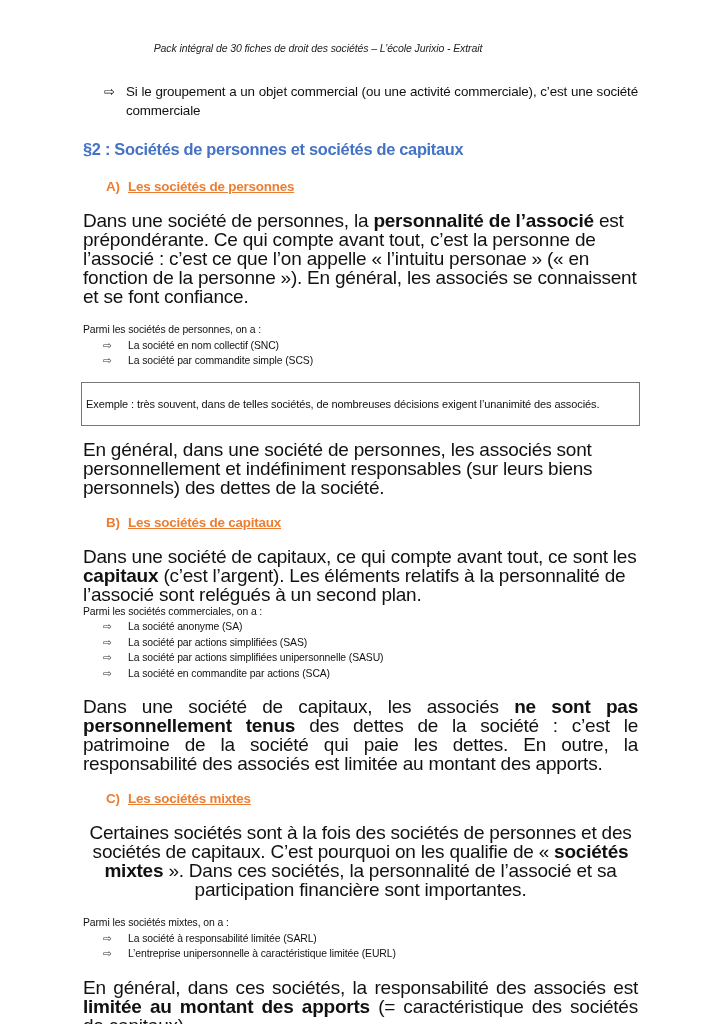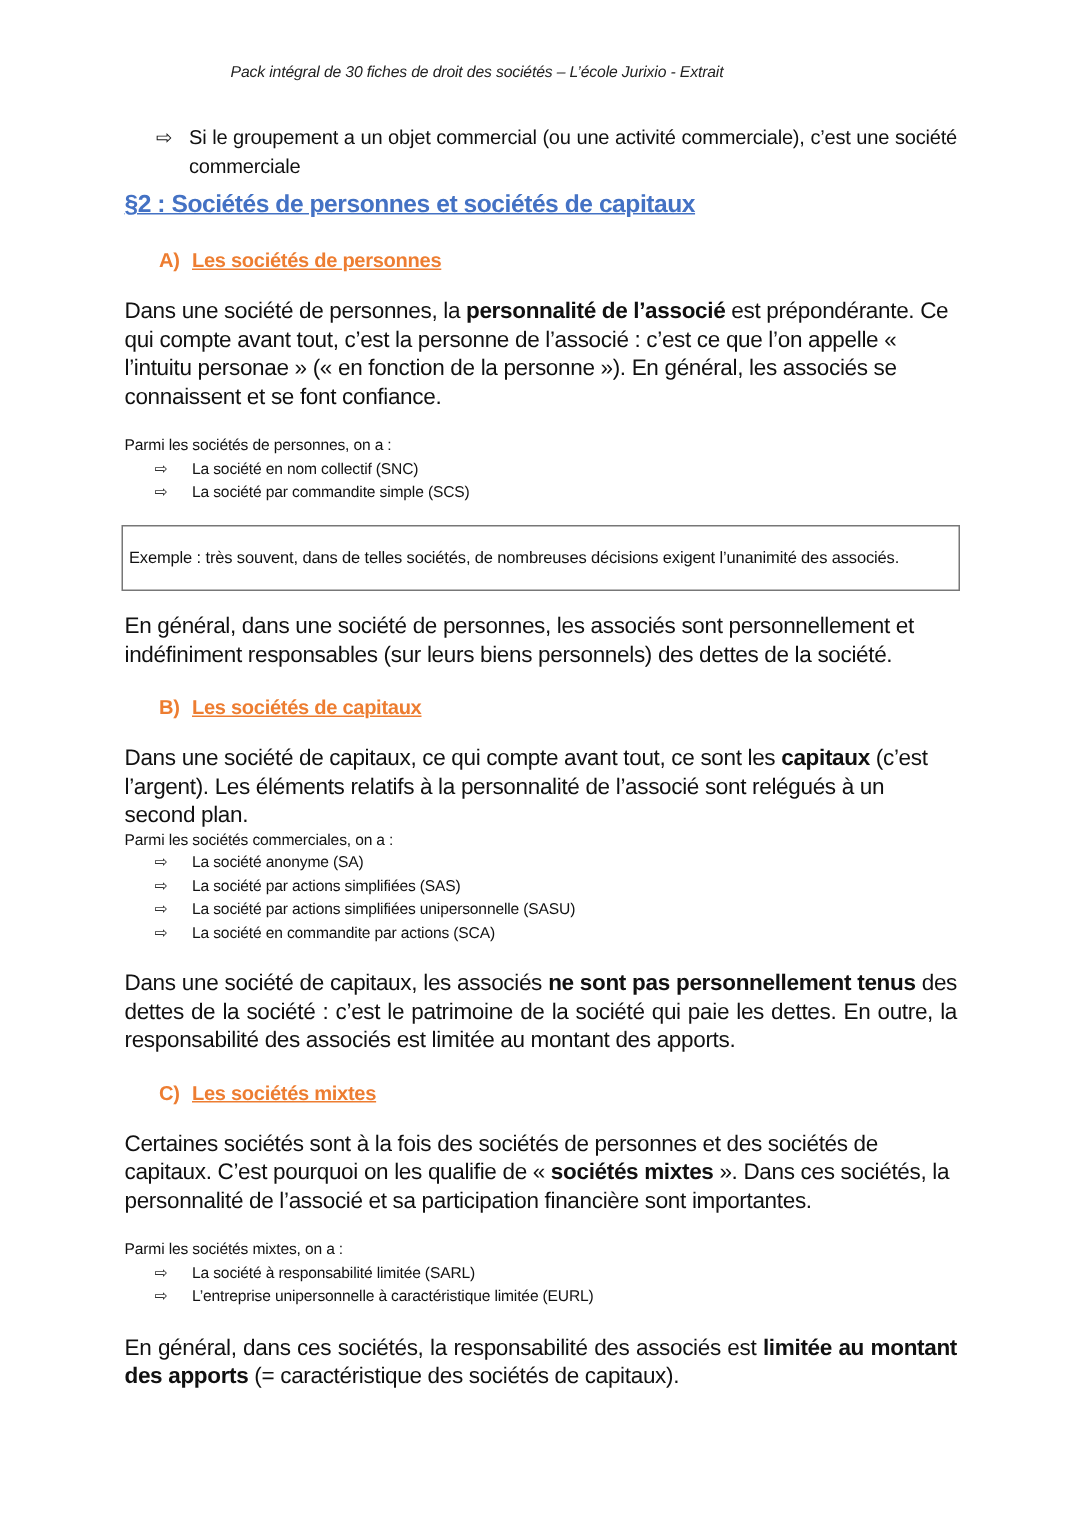--- a/index.html
+++ b/index.html
@@ -18,32 +18,31 @@
     .intro-bullet {
       position: relative; padding-left: 23px; font-size: 13.4px; line-height: 19px;
       text-align: justify; letter-spacing: -0.15px;
     }
     .intro-bullet .arrow {
       position: absolute; left: 21px; top: 0; font-size: 13px;
     }
     .intro-bullet { margin-left: 21px; padding-left: 22px; }
     .intro-bullet .arrow { left: 0; }
     .section-title {
-      margin-top: 7px; color: #4472c4; font-weight: bold; font-size: 16.4px;
+      margin-top: 20px; color: #4472c4; font-weight: bold; font-size: 16.4px;
       letter-spacing: -0.3px;
-      text-decoration: underline;
     }
     .sub-heading {
       margin-top: 18px; margin-left: 23px; color: #ed7d31; font-weight: bold;
       font-size: 13.4px; letter-spacing: -0.2px;
     }
     .sub-heading .letter { display: inline-block; width: 22px; }
     .sub-heading .title { text-decoration: underline; }
     p.body {
-      margin: 0; font-size: 15px; line-height: 19px; letter-spacing: -0.22px;
+      margin: 0; font-size: 19px; line-height: 19px; letter-spacing: -0.22px;
     }
     p.body.justify { text-align: justify; }
     .list-block { font-size: 10.4px; line-height: 15.5px; letter-spacing: -0.1px; }
     .list-block .list-intro { margin: 0; }
     .list-block ul { list-style: none; margin: 0; padding: 0 0 0 20px; }
     .list-block li { position: relative; padding-left: 25px; }
     .list-block li .arrow { position: absolute; left: 0; top: 0; font-size: 10.5px; color: #333; }
     .example-box {
       border: 1px solid #777; padding: 14px 4px; font-size: 11px; line-height: 14px;
       letter-spacing: -0.1px; margin-left: -2px; width: 549px;
@@ -103,21 +102,21 @@
   </div>
 
   <p class="body justify" style="margin-top:16px;">
     <span>Dans une société de capitaux, les associés </span><b>ne sont pas personnellement tenus</b><span> des dettes de la société : c’est le patrimoine de la société qui paie les dettes. En outre, la responsabilité des associés est limitée au montant des apports.</span>
   </p>
 
   <div class="sub-heading" style="margin-top:18px;">
     <span class="letter">C)</span><span class="title">Les sociétés mixtes</span>
   </div>
 
-  <p class="body" style="margin-top:17px;">
+  <p class="body" style="margin-top:17px;text-align:center;">
     <span>Certaines sociétés sont à la fois des sociétés de personnes et des sociétés de capitaux. C’est pourquoi on les qualifie de « </span><b>sociétés mixtes</b><span> ». Dans ces sociétés, la personnalité de l’associé et sa participation financière sont importantes.</span>
   </p>
 
   <div class="list-block" style="margin-top:16px;">
     <p class="list-intro">Parmi les sociétés mixtes, on a :</p>
     <ul>
       <li><span class="arrow">⇨</span><span>La société à responsabilité limitée (SARL)</span></li>
       <li><span class="arrow">⇨</span><span>L’entreprise unipersonnelle à caractéristique limitée (EURL)</span></li>
     </ul>
   </div>

